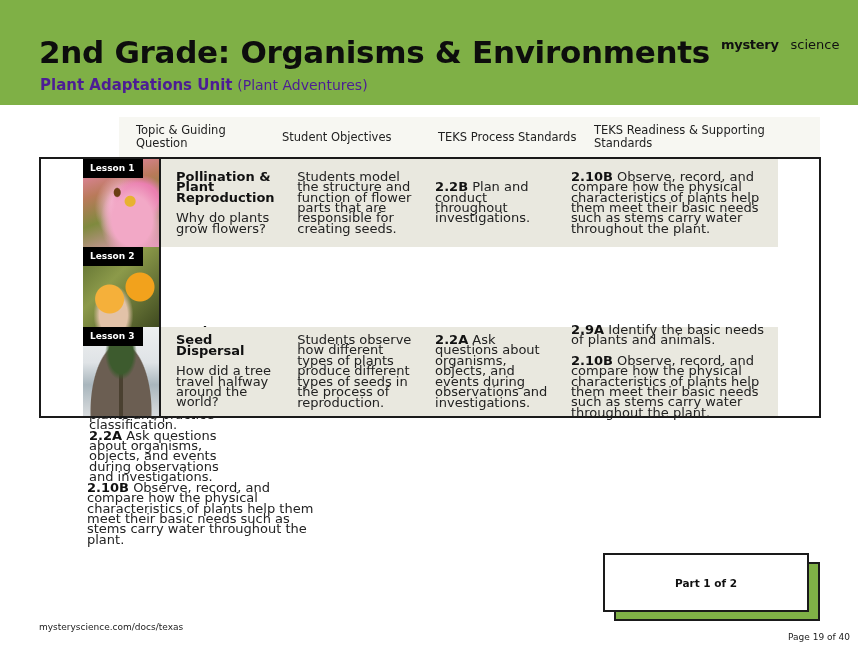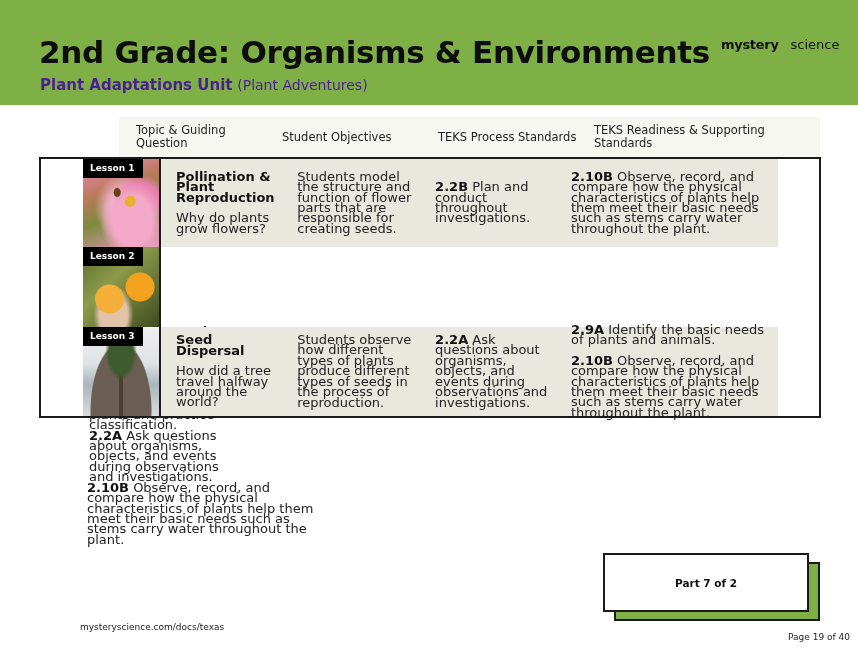--- a/index.html
+++ b/index.html
@@ -49,21 +49,21 @@
   .c-obj { width: 156px; padding-left: 6px; padding-right: 6px; }
   .c-proc { width: 156px; padding-left: 6px; padding-right: 6px; }
   .c-ready { width: 240px; padding-left: 4px; padding-right: 6px; }
   .topic-title { font-weight: 700; color: #111; margin-bottom: 10px; }
   .std-code { font-weight: 700; color: #111; }
   .std-block + .std-block { margin-top: 10px; }
 
   .part-shadow { position: absolute; left: 614px; top: 562px; width: 206px; height: 59px; background: #7fb046; border: 2px solid #1a1a1a; }
   .part-box { position: absolute; left: 603px; top: 553px; width: 206px; height: 59px; background: #fff; border: 2px solid #1a1a1a; display: flex; align-items: center; justify-content: center; font-family: "DejaVu Sans", sans-serif; font-weight: 700; font-size: 10.5px; color: #111; }
 
-  .footer-url { position: absolute; left: 39px; top: 622px; font-family: "DejaVu Sans", sans-serif; font-size: 9px; color: #222; margin-left: 41px; }
+  .footer-url { position: absolute; left: 39px; top: 622px; font-family: "DejaVu Sans", sans-serif; font-size: 9px; color: #222; }
   .footer-page { position: absolute; left: 788px; top: 632px; font-family: "DejaVu Sans", sans-serif; font-size: 9px; color: #222; }
 </style>
 </head>
 <body>
 
 <div class="banner">
   <div class="title">2nd Grade: Organisms &amp; Environments</div>
   <div class="subtitle">
     <b>Plant Adaptations Unit</b>
     <span class="paren">(Plant Adventures)</span>
@@ -133,16 +133,16 @@
     </div>
     <div class="cell c-ready">
       <div class="std-block"><span class="std-code">2.9A</span> <span>Identify the basic needs of plants and animals.</span></div>
       <div class="std-block"><span class="std-code">2.10B</span> <span>Observe, record, and compare how the physical characteristics of plants help them meet their basic needs such as stems carry water throughout the plant.</span></div>
     </div>
   </div>
 
 </div>
 
 <div class="part-shadow"></div>
-<div class="part-box">Part 7 of 2</div>
+<div class="part-box">Part 1 of 2</div>
 
 <div class="footer-url">mysteryscience.com/docs/texas</div>
 <div class="footer-page">Page 19 of 40</div>
 
 </body></html>

